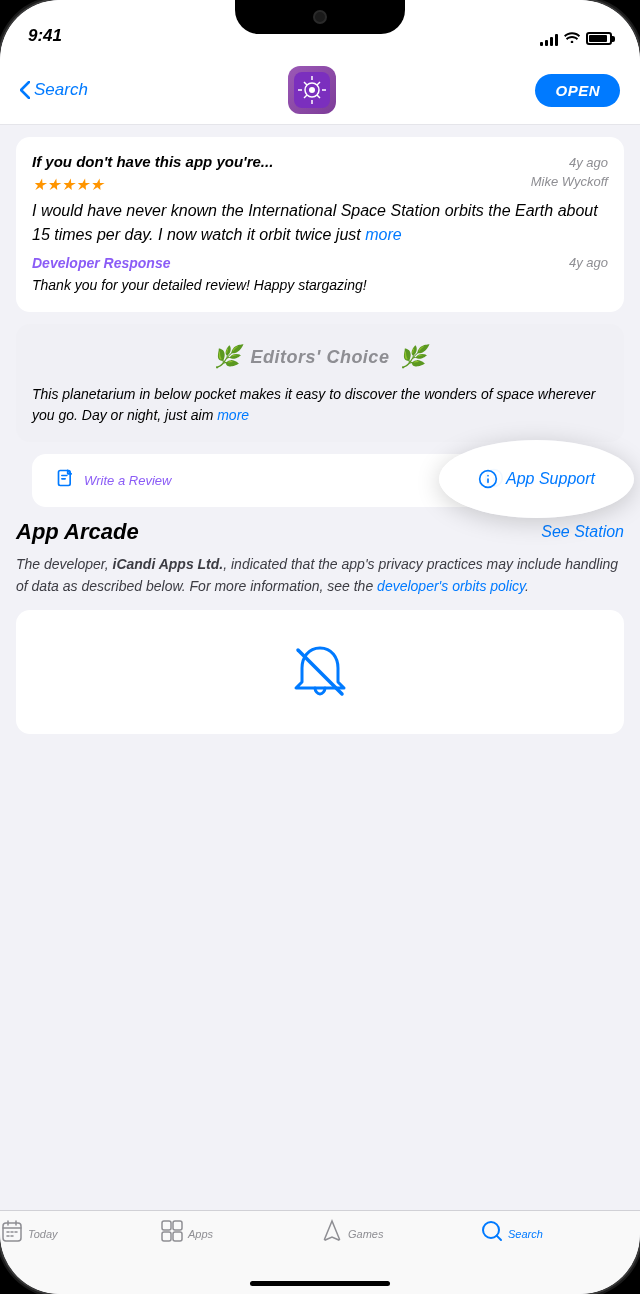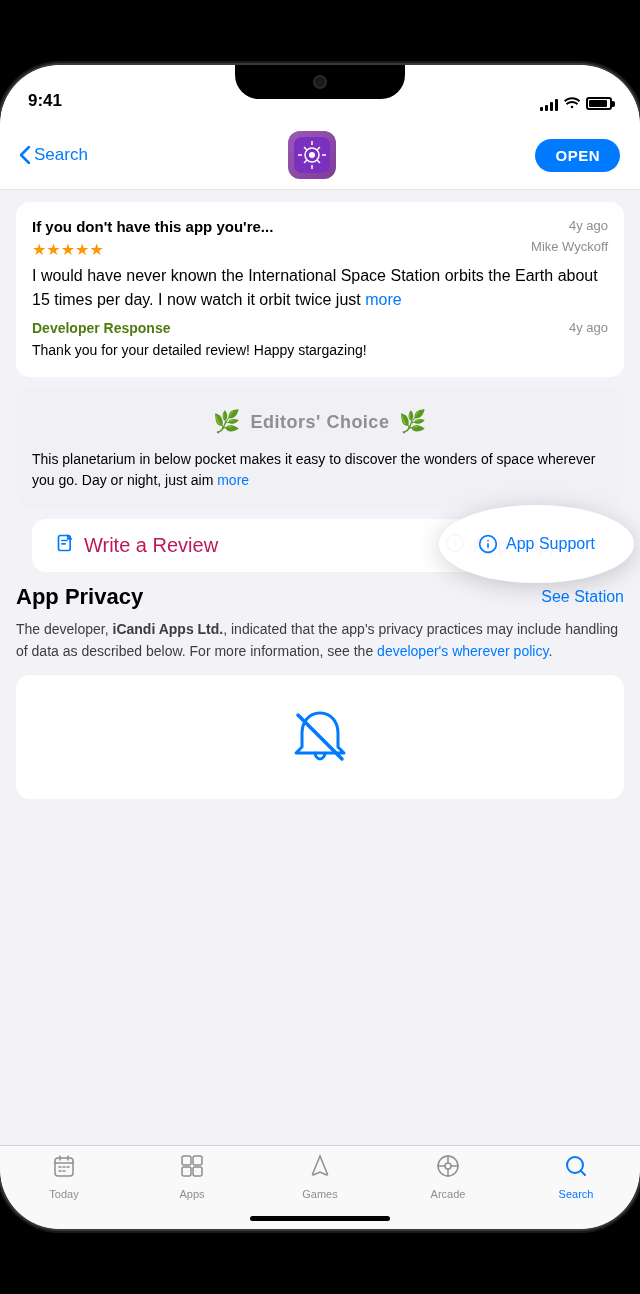--- a/index.html
+++ b/index.html
@@ -6,26 +6,27 @@
     body {
       background: #000;
       display: flex;
       justify-content: center;
       align-items: center;
       min-height: 100vh;
       font-family: -apple-system, 'SF Pro Text', 'Helvetica Neue', Arial, sans-serif;
     }
     .phone-frame {
       width: 640px;
-      height: 1164px;
+      height: 1294px;
       background: #1a1a1a;
       border-radius: 60px;
       position: relative;
       overflow: hidden;
       box-shadow: 0 0 0 2px #3a3a3a, 0 0 0 4px #1a1a1a, 0 20px 60px rgba(0,0,0,0.8);
+      font-style: italic;
     }
     .phone-screen {
       position: absolute;
       top: 0; left: 0; right: 0; bottom: 0;
       background: #f2f2f7;
       border-radius: 58px;
       overflow: hidden;
     }
     
     .notch {
@@ -155,21 +156,21 @@
     
     .card {
       background: #fff;
       border-radius: 14px;
       margin: 12px 16px;
       padding: 16px;
     }
     .review-header {
       display: flex;
       justify-content: space-between;
-      align-items: flex-start;
+      align-items: flex-end;
       margin-bottom: 4px;
     }
     .review-title {
       font-size: 15px;
       font-weight: 700;
       color: #000;
       flex: 1;
       padding-right: 8px;
     }
     .review-time {
@@ -197,21 +198,21 @@
       color: #007aff;
     }
     .dev-response-header {
       display: flex;
       justify-content: space-between;
       margin-bottom: 4px;
     }
     .dev-response-title {
       font-size: 14px;
       font-weight: 700;
-      color: #4d7c0f;
+      color: #8b5cf6;
     }
     .dev-response-time {
       font-size: 13px;
       color: #8e8e93;
     }
     .dev-response-text {
       font-size: 14px;
       color: #000;
       line-height: 1.5;
     }
@@ -254,22 +255,22 @@
       align-items: center;
       padding: 14px 24px;
       background: #fff;
       margin: 0 16px 12px;
       border-radius: 14px;
     }
     .action-btn {
       display: flex;
       align-items: center;
       gap: 8px;
-      color: #be185d;
-      font-size: 20px;
+      color: #8b5cf6;
+      font-size: 13px;
     }
     .action-icon {
       font-size: 18px;
     }
     
     .app-support-highlight {
       position: relative;
     }
     
     .privacy-section {
@@ -318,21 +319,21 @@
       height: 84px;
       background: rgba(249,249,249,0.94);
       border-top: 1px solid #d1d1d6;
       display: flex;
       align-items: flex-start;
       padding-top: 8px;
     }
     .tab-item {
       flex: 1;
       display: flex;
-      flex-direction: column;
+      flex-direction: row;
       align-items: center;
       gap: 4px;
       cursor: pointer;
     }
     .tab-icon {
       font-size: 22px;
       color: #8e8e93;
     }
     .tab-icon.active {
       color: #007aff;
@@ -495,25 +496,25 @@
           <svg width="20" height="20" viewBox="0 0 24 24" fill="none" stroke="#007aff" stroke-width="2" stroke-linecap="round">
             <circle cx="12" cy="12" r="10"></circle>
             <path d="M12 16v-4M12 8h.01"></path>
           </svg>
           <span style="color:#007aff; font-size:16px; font-weight:400;">App Support</span>
         </div>
       </div>
 
       <div class="privacy-section">
         <div class="privacy-header">
-          <span class="privacy-title">App Privacy</span>
+          <span class="privacy-title">App Arcade</span>
           <span class="privacy-see-details">See Station</span>
         </div>
         <p class="privacy-text">
-          <span>The developer, </span><strong>iCandi Apps Ltd.</strong><span>, indicated that the app's privacy practices may include handling of data as described below. For more information, see the</span> <span class="privacy-link">developer's wherever policy</span><span>.</span>
+          <span>The developer, </span><strong>iCandi Apps Ltd.</strong><span>, indicated that the app's privacy practices may include handling of data as described below. For more information, see the</span> <span class="privacy-link">developer's orbits policy</span><span>.</span>
         </p>
 
         <div class="privacy-icon-card">
 
           <svg width="64" height="64" viewBox="0 0 64 64">
 
             <path d="M32 8 C20 8 14 18 14 28 L14 42 L8 48 L56 48 L50 42 L50 28 C50 18 44 8 32 8 Z" stroke="#007aff" stroke-width="3" fill="none" stroke-linecap="round" stroke-linejoin="round"></path>
 
             <path d="M27 48 C27 51 29.5 54 32 54 C34.5 54 37 51 37 48" stroke="#007aff" stroke-width="3" fill="none" stroke-linecap="round"></path>
 
@@ -547,33 +548,20 @@
       </div>
       <div class="tab-item">
         <span class="tab-icon">
           <svg width="24" height="24" viewBox="0 0 24 24" fill="none" stroke="#8e8e93" stroke-width="1.5" stroke-linecap="round">
               <path d="M12 2L4.5 20.29l.71.71L12 18l6.79 3 .71-.71z"></path>
             </svg>
         </span>
         <span class="tab-label">Games</span>
       </div>
       <div class="tab-item">
-        <span class="tab-icon">
-          <svg width="24" height="24" viewBox="0 0 24 24" fill="none" stroke="#8e8e93" stroke-width="1.5" stroke-linecap="round">
-              <circle cx="12" cy="12" r="10"></circle>
-              <circle cx="12" cy="12" r="3"></circle>
-              <line x1="12" y1="2" x2="12" y2="9"></line>
-              <line x1="12" y1="15" x2="12" y2="22"></line>
-              <line x1="2" y1="12" x2="9" y2="12"></line>
-              <line x1="15" y1="12" x2="22" y2="12"></line>
-            </svg>
-        </span>
-        <span class="tab-label">Arcade</span>
-      </div>
-      <div class="tab-item">
         <span class="tab-icon active">
           <svg width="24" height="24" viewBox="0 0 24 24" fill="none" stroke="#007aff" stroke-width="2" stroke-linecap="round">
               <circle cx="11" cy="11" r="8"></circle>
               <line x1="21" y1="21" x2="16.65" y2="16.65"></line>
             </svg>
         </span>
         <span class="tab-label active">Search</span>
       </div>
     </div>
 

